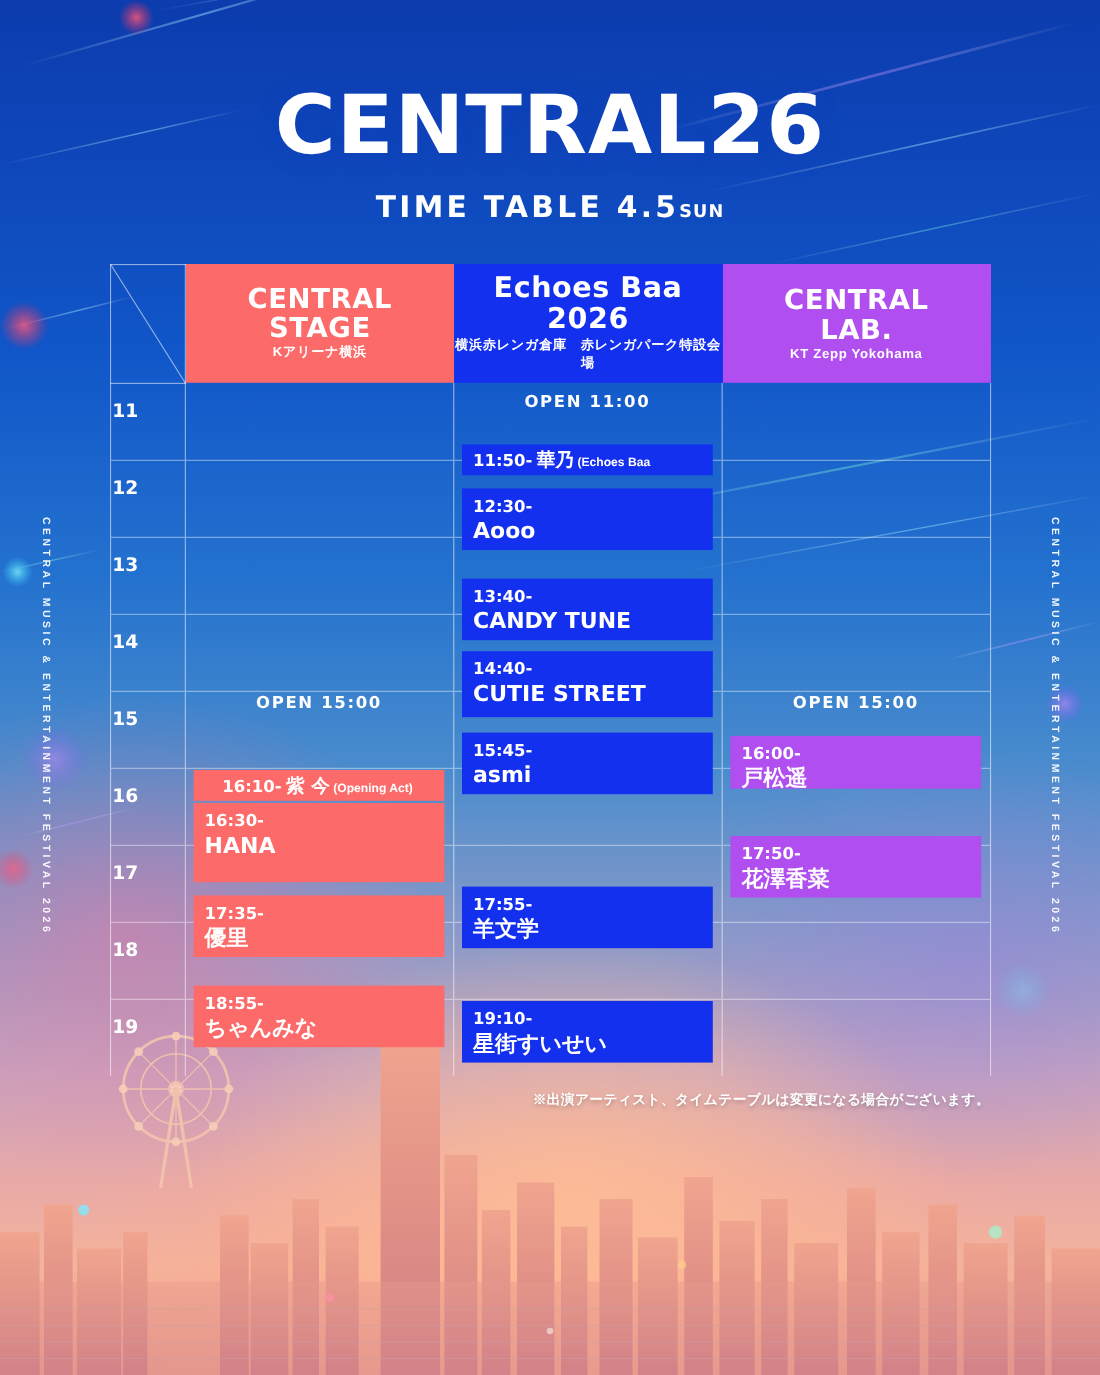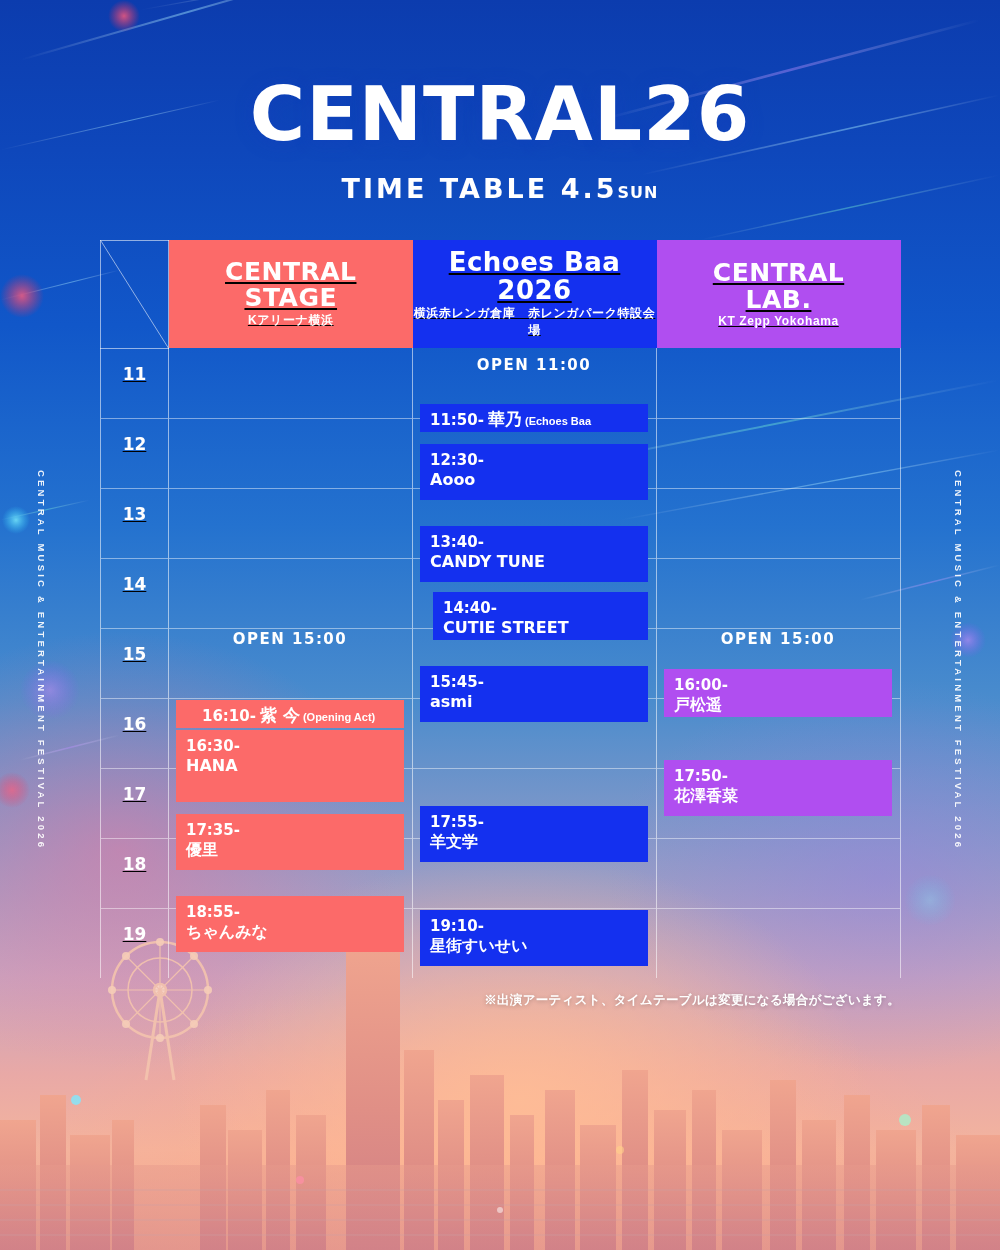--- a/index.html
+++ b/index.html
@@ -71,21 +71,21 @@
     letter-spacing: 3.2px;
     font-weight: 700;
     writing-mode: vertical-rl;
     z-index: 6;
     white-space: nowrap;
   }
   .side-left  { left: 36px; }
   .side-right { right: 36px; }
 
   
-  .tt-wrap { position: relative; width: 800px; margin: 36px auto 0; text-decoration: underline; }
+  .tt-wrap { position: relative; width: 800px; margin: 36px auto 0; }
   .tt {
     position: relative;
     border-collapse: collapse;
     width: 800px;
     table-layout: fixed;
   }
 
   .col-time { width: 68px; }
   .col-stage { width: 244px; }
 
@@ -107,21 +107,21 @@
   .hdr-venue {
     font-size: 12px; font-weight: 700; margin-top: 1px; letter-spacing: .6px;
   }
   .hdr-central { background: #fc6a69; }
   .hdr-echoes  { background: #1430ef; }
   .hdr-lab     { background: #b04ef0; }
 
   
   .time-cell {
     color: #fff; font-weight: 800; font-size: 17px;
-    text-align: center; vertical-align: middle;
+    text-align: left; vertical-align: middle;
     font-family: "DejaVu Sans", sans-serif;
     border-left: 1px solid rgba(255,255,255,.55);
     border-right: 1px solid rgba(255,255,255,.55);
   }
   .row-line { border-top: 1px solid rgba(255,255,255,.45); }
 
   .lane { position: relative; padding: 0; vertical-align: top; }
 
   
   .lane-central { border-left: 1px solid rgba(255,255,255,.55); border-right: 1px solid rgba(255,255,255,.55); }
@@ -150,21 +150,21 @@
     position: absolute; left: 8px; right: 8px;
     color: #fff;
     padding: 8px 10px;
     overflow: hidden;
   }
   .slot .t {
     font-weight: 800; font-size: 15px; line-height: 1.15;
     font-family: "DejaVu Sans", sans-serif;
   }
   .slot .n {
-    font-weight: 800; font-size: 16px; line-height: 1.2; margin-top: 1px;
+    font-weight: 800; font-size: 20px; line-height: 1.2; margin-top: 1px;
     font-family: "DejaVu Sans", sans-serif;
   }
   .slot.one-line .t { display: inline; }
   .slot.one-line .n { display: inline; font-size: 17px; margin-left: 4px; }
   .slot .note { font-size: 11px; font-weight: 700; margin-left: 3px; }
 
   .bg-central { background: #fc6a69; }
   .bg-echoes  { background: #1430ef; }
   .bg-lab     { background: #b04ef0; }
 
@@ -513,21 +513,21 @@
         <div class="slot bg-echoes" style="top:96px; height:56px;">
           <div class="t">12:30-</div>
           <div class="n">Aooo</div>
         </div>
 
         <div class="slot bg-echoes" style="top:178px; height:56px;">
           <div class="t">13:40-</div>
           <div class="n">CANDY TUNE</div>
         </div>
 
-        <div class="slot bg-echoes" style="top:244px; height:48px;margin-left:13px;">
+        <div class="slot bg-echoes" style="top:244px; height:60px;">
           <div class="t">14:40-</div>
           <div class="n">CUTIE STREET</div>
         </div>
 
         <div class="slot bg-echoes" style="top:318px; height:56px;">
           <div class="t">15:45-</div>
           <div class="n">asmi</div>
         </div>
 
 

